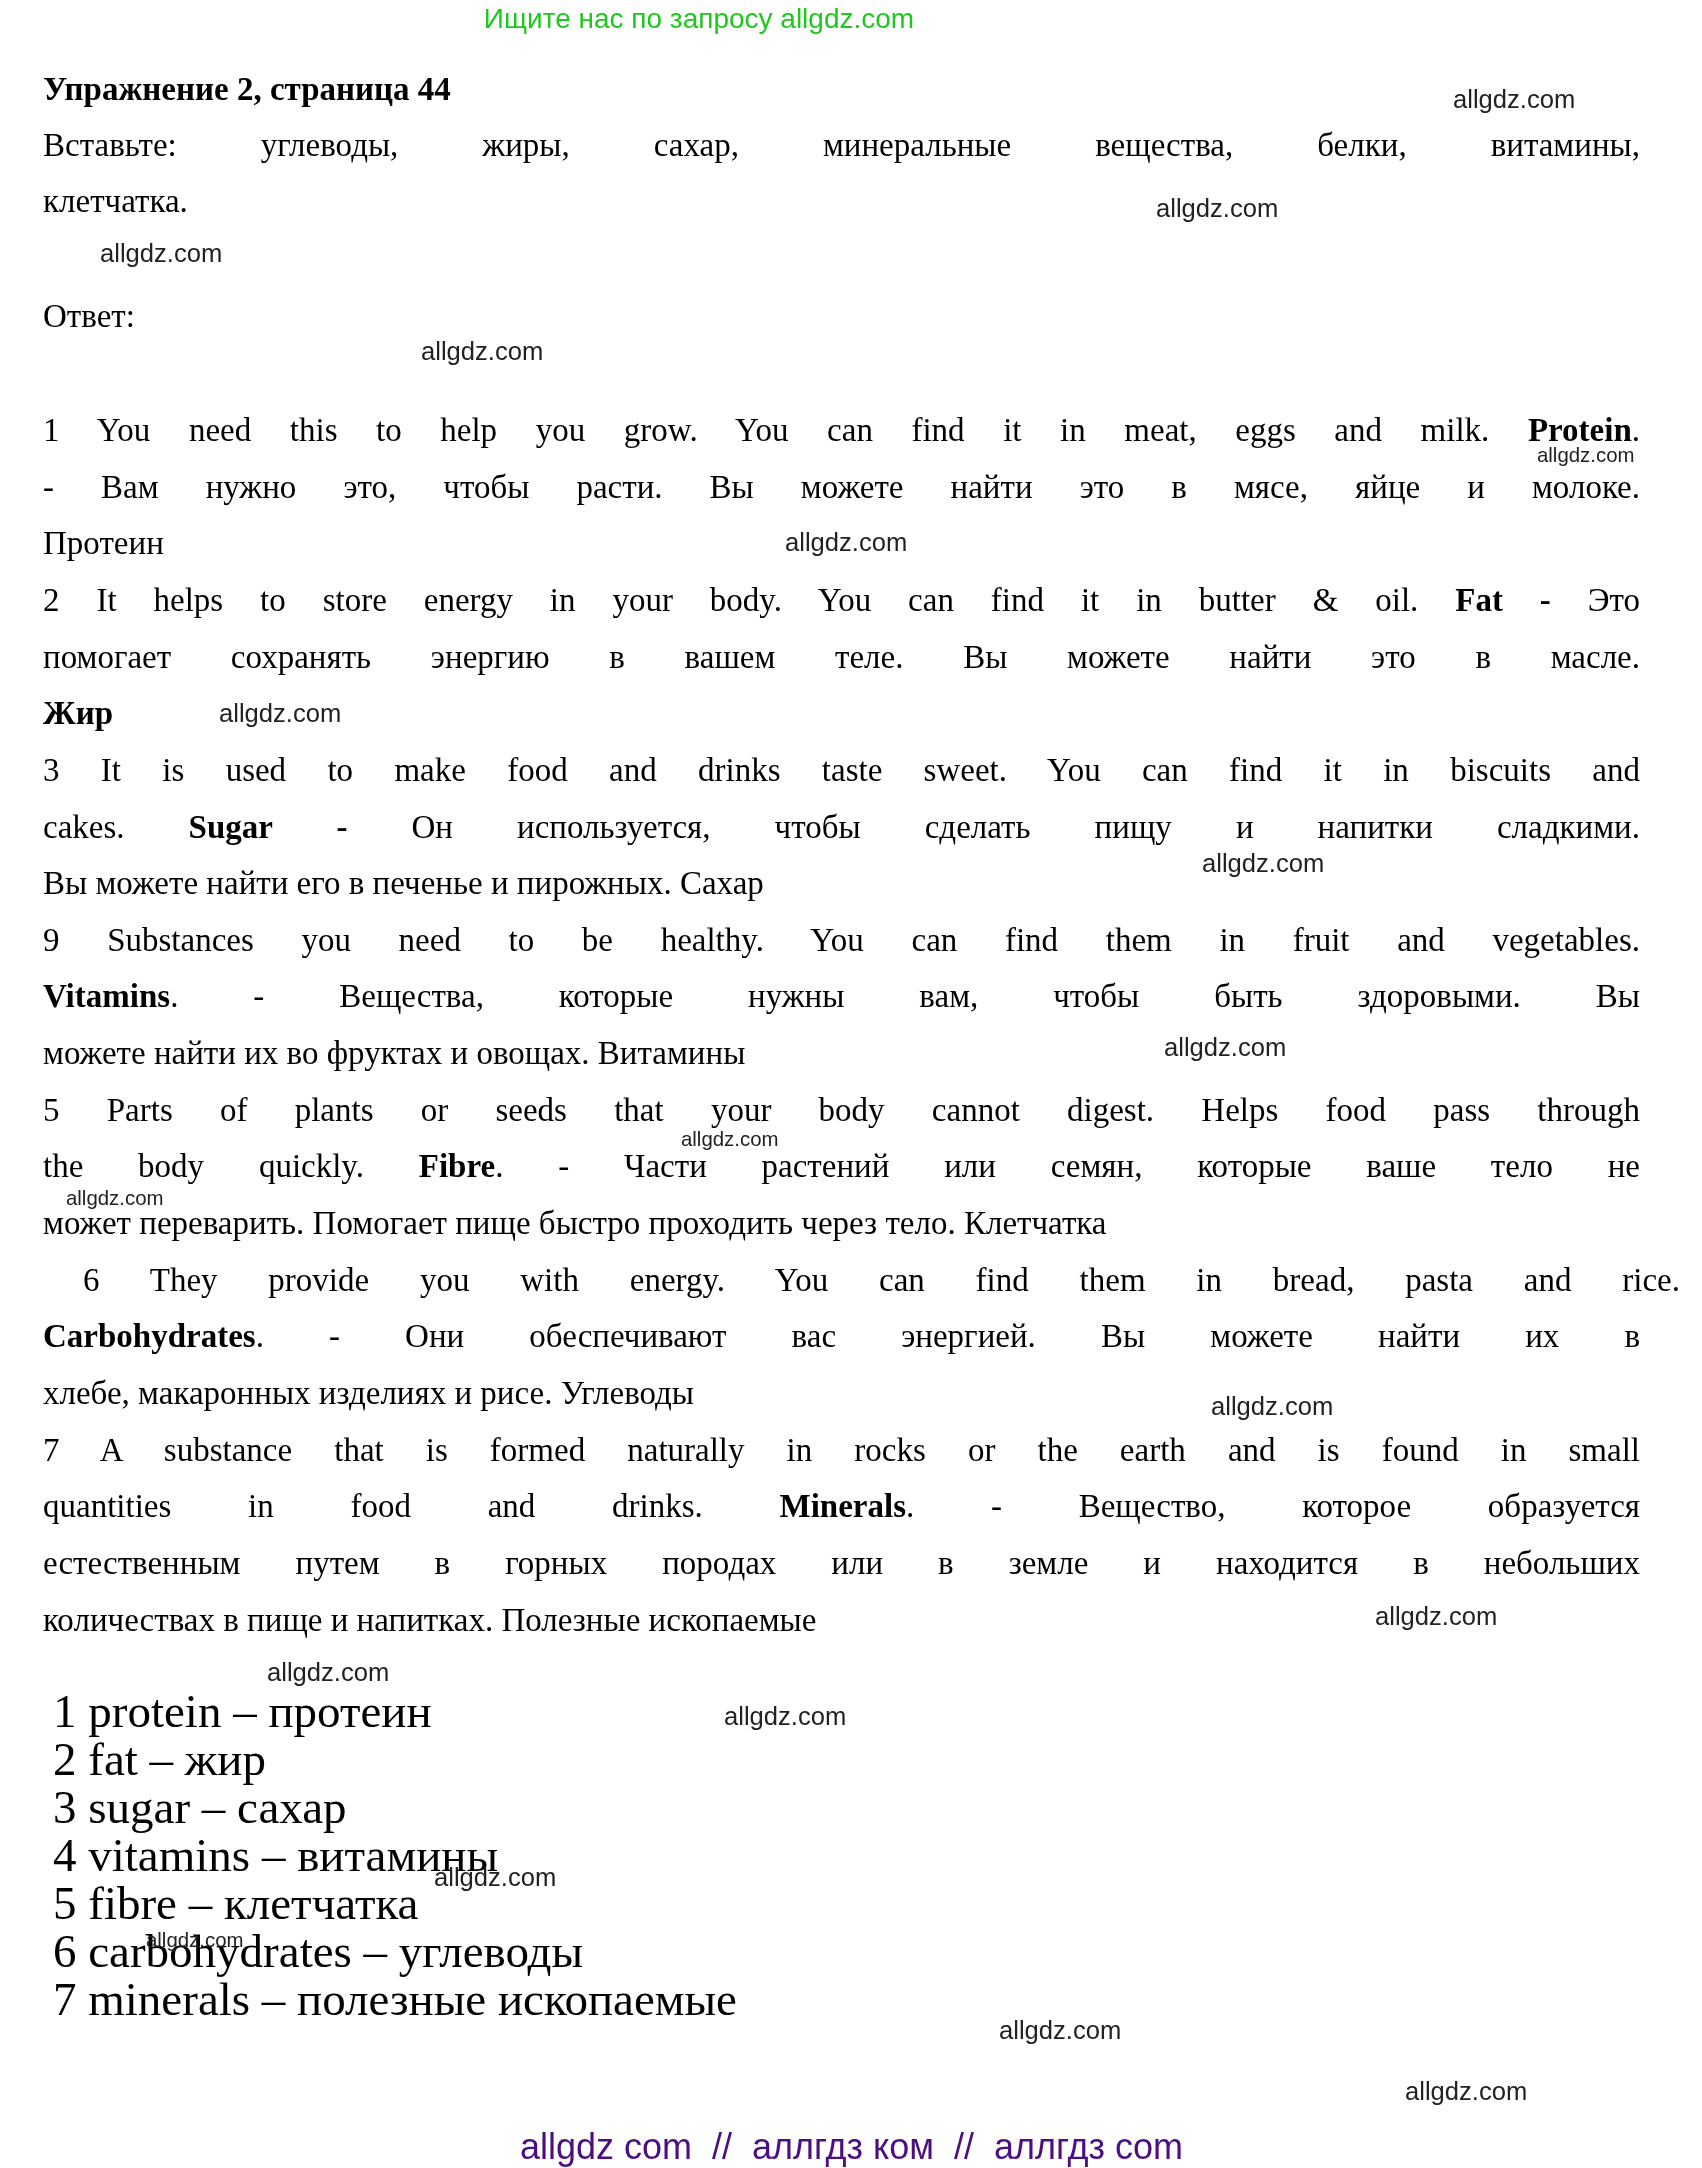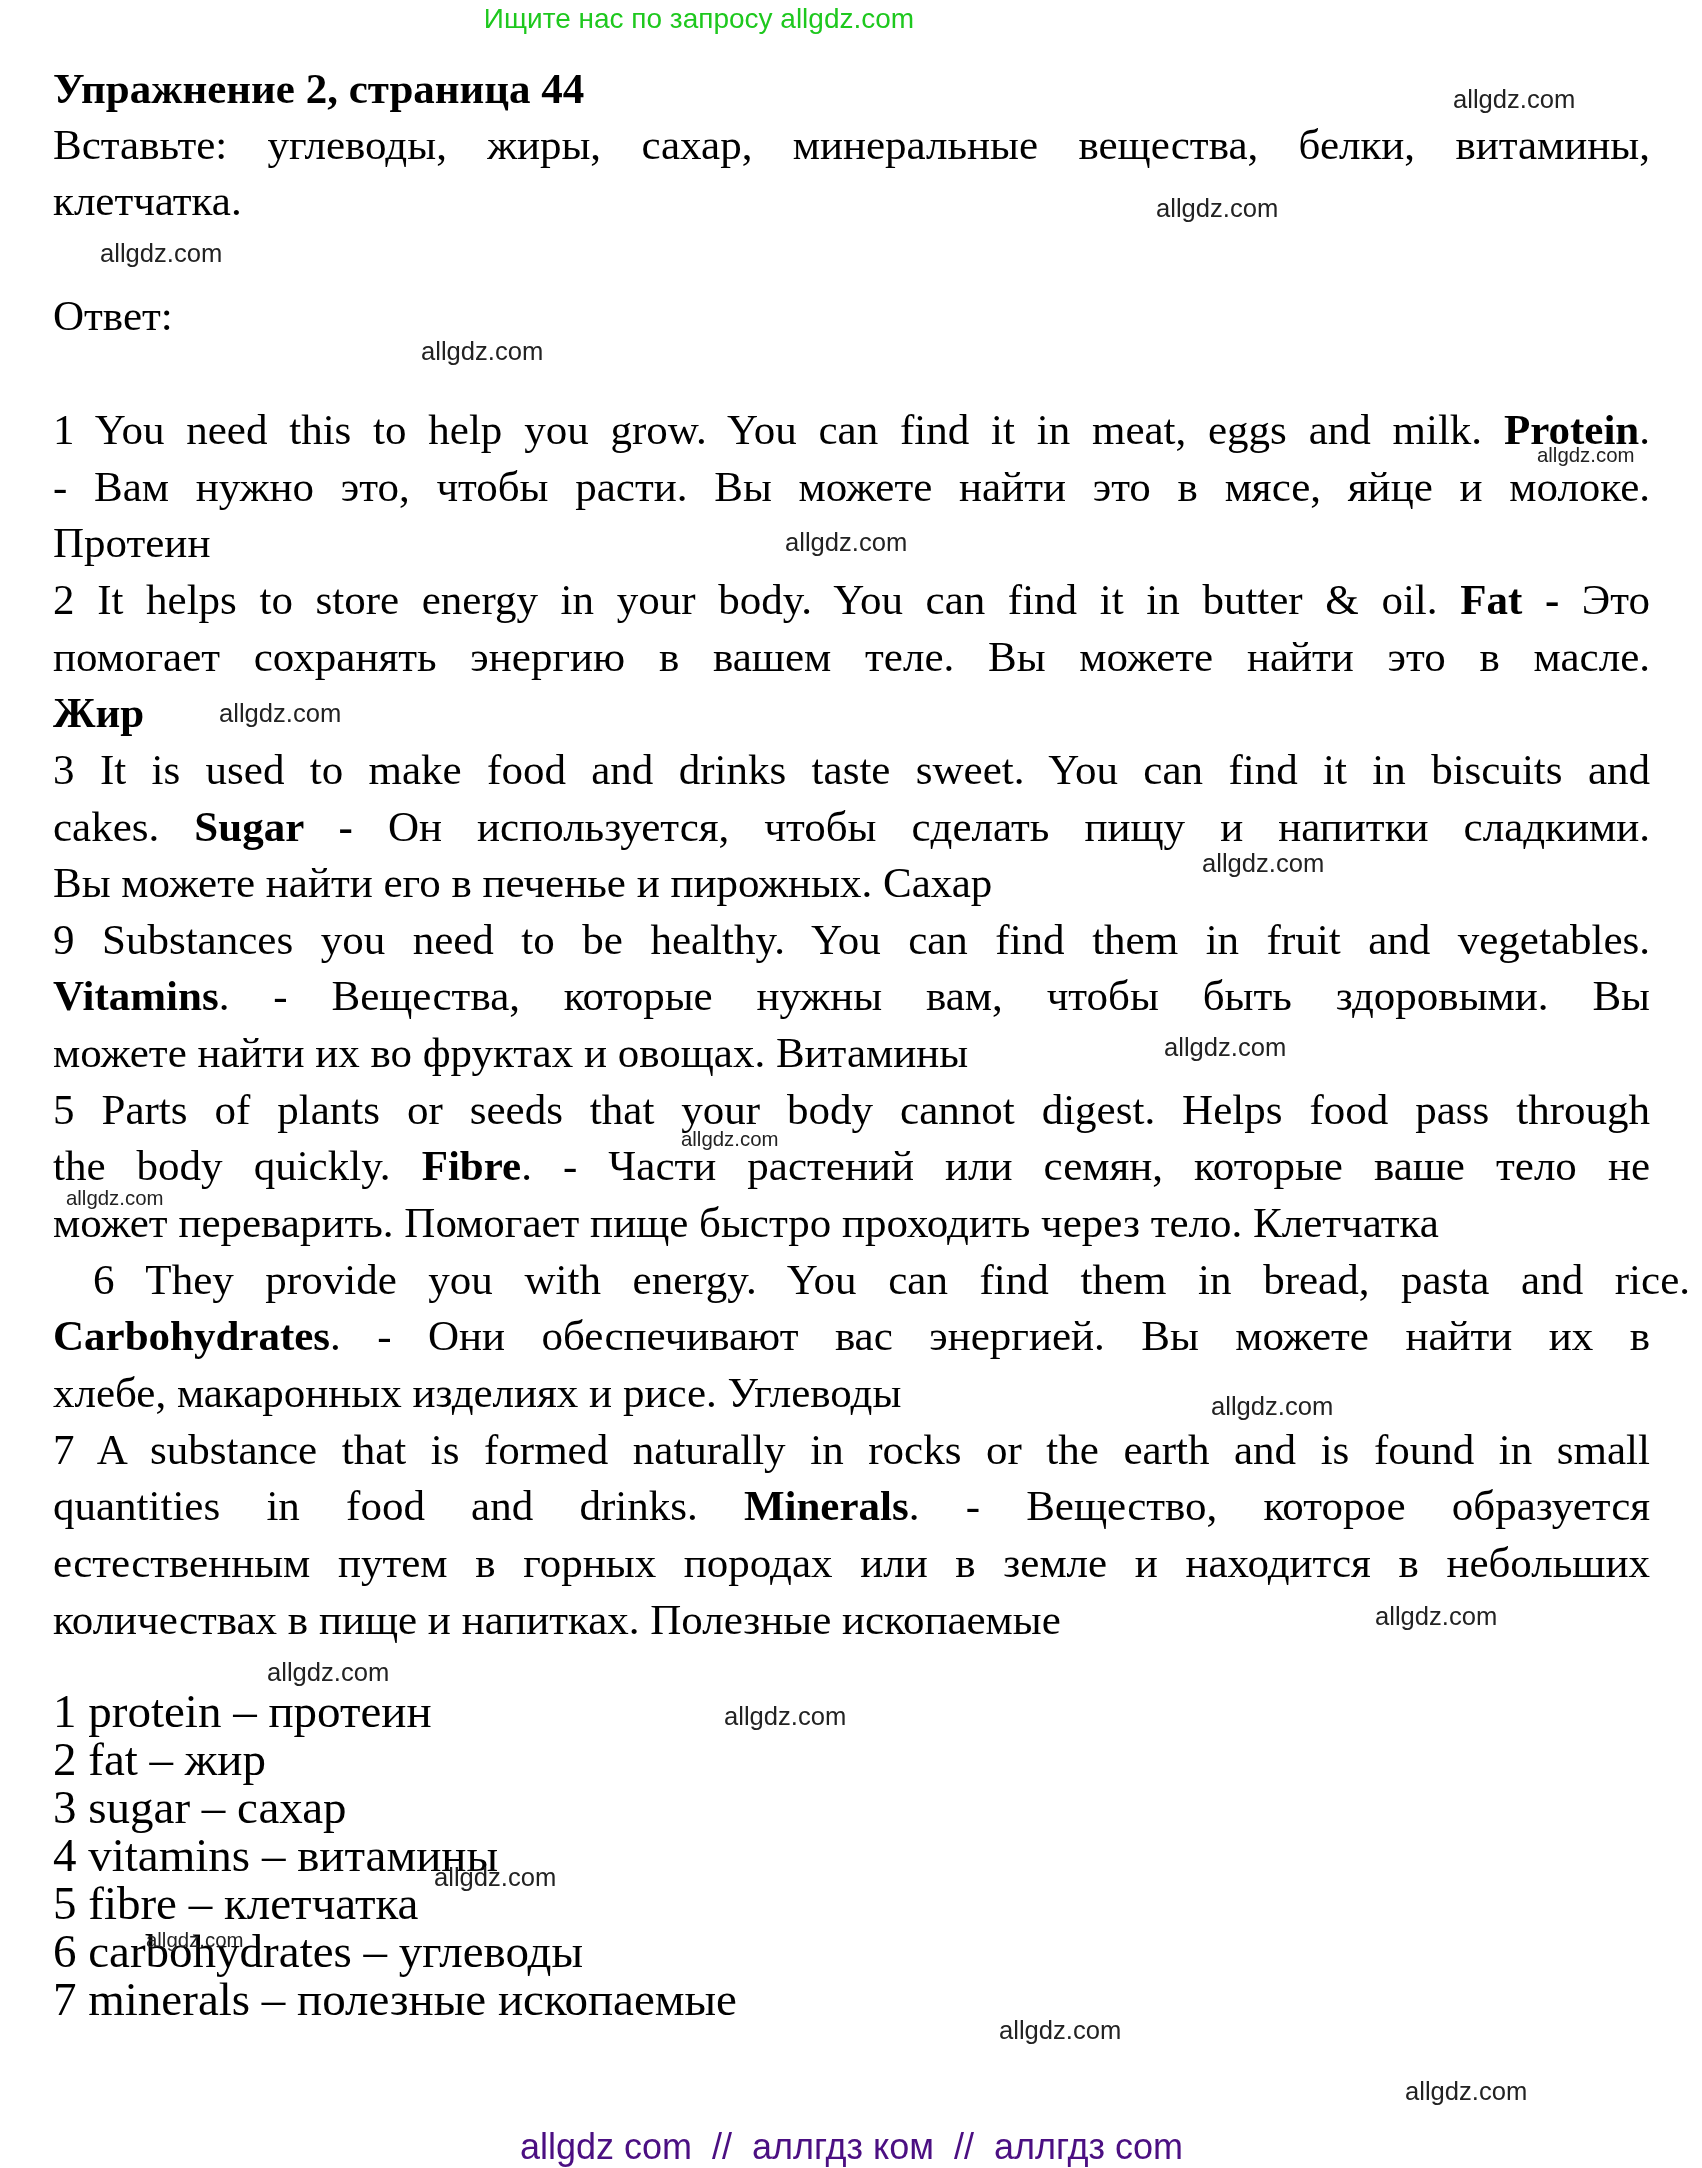--- a/index.html
+++ b/index.html
@@ -8,22 +8,22 @@
   .sans { font-family: "Liberation Sans", "DejaVu Sans", sans-serif; }
   .top-banner {
     position: absolute; left: 0; top: 1.7px; width: 1398px; text-align: center;
     font-size: 28px; line-height: 34px; color: #1ec81e;
   }
   .bottom-banner {
     position: absolute; left: 0; top: 2130px; width: 1703px; text-align: center;
     font-size: 36px; line-height: 34px; color: #4b0f82; white-space: pre;
   }
   .line {
-    position: absolute; left: 53px; width: 1597px;
-    font-size: 43px; line-height: 56px; height: 56px; white-space: nowrap;
+    position: absolute; left: 43px; width: 1597px;
+    font-size: 33px; line-height: 56px; height: 56px; white-space: nowrap;
   }
   .line.just { text-align: justify; text-align-last: justify; white-space: normal; overflow: hidden; }
   .title { font-weight: bold; }
   b { font-weight: bold; }
   .wm {
     position: absolute; font-size: 25.6px; line-height: 29px; color: #222; white-space: nowrap;
   }
   .wm.small { font-size: 20.4px; line-height: 24px; }
   .list-line {
     position: absolute; left: 53px; font-size: 47px; line-height: 49px; height: 49px; white-space: nowrap;

